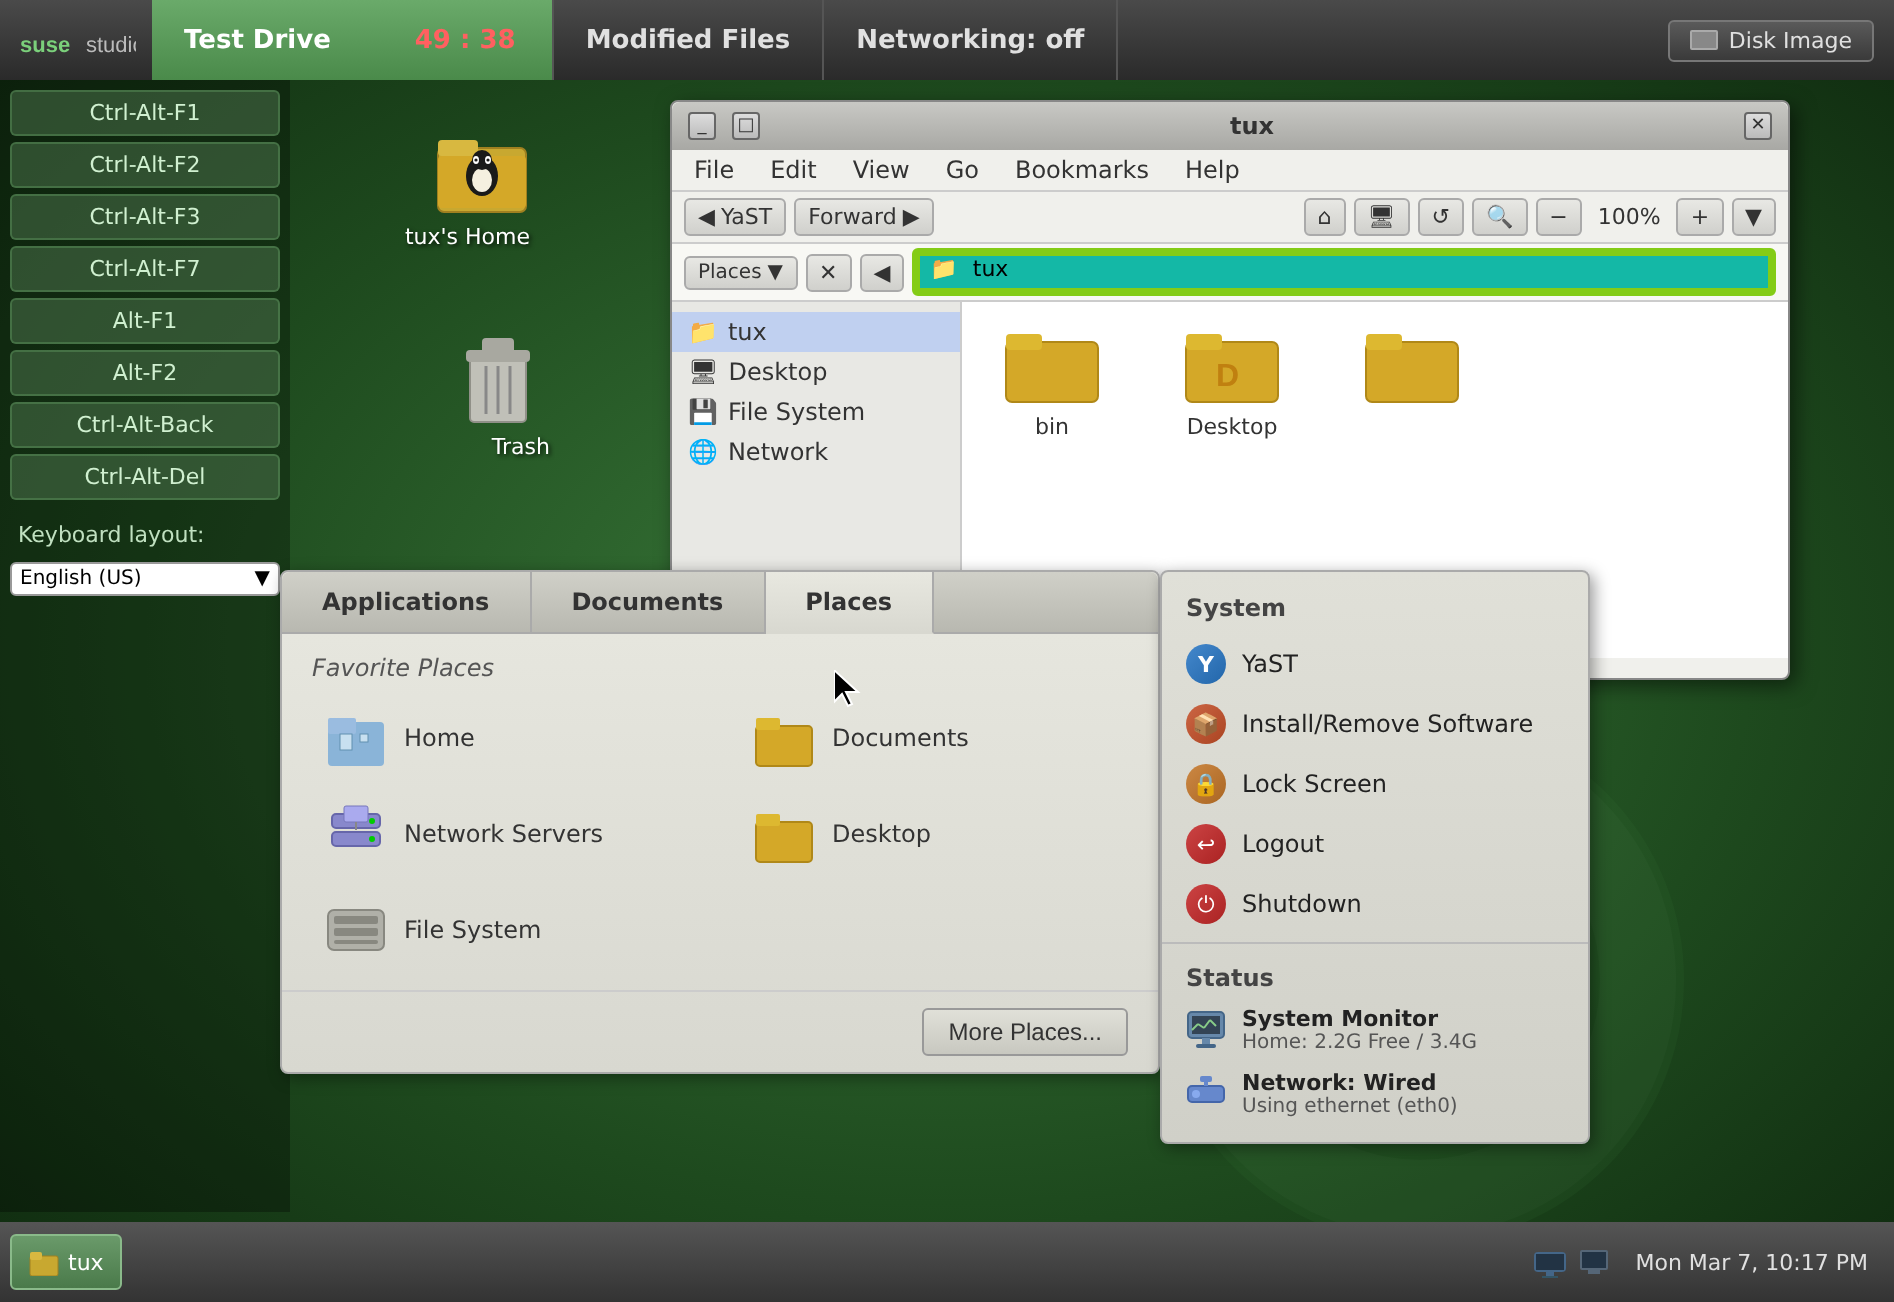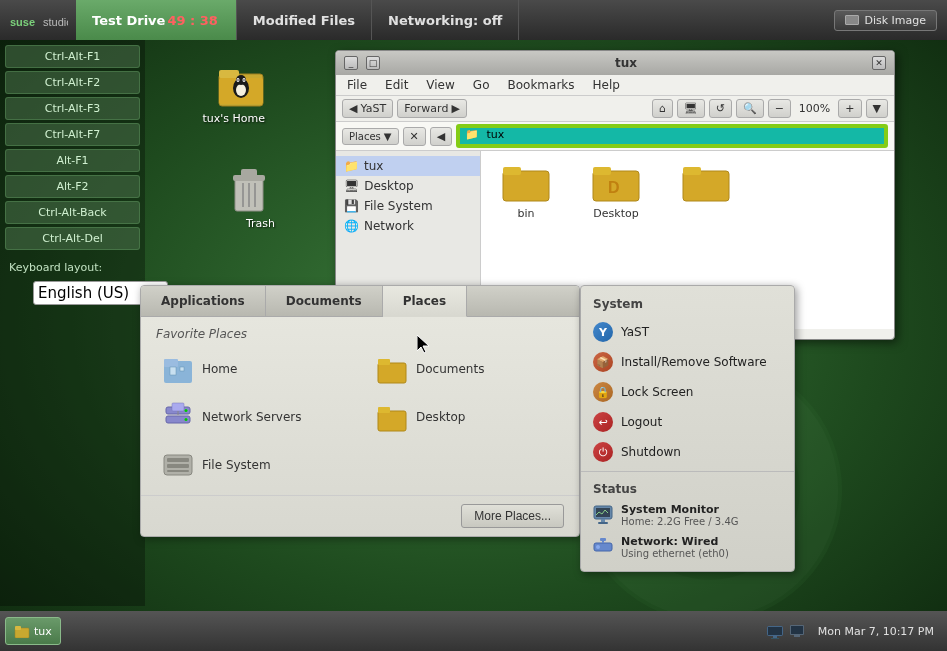--- a/index.html
+++ b/index.html
@@ -45,20 +45,21 @@
       padding: 0 16px;
       cursor: pointer;
       font-size: 13px;
       font-weight: bold;
       color: #e0e0e0;
       border-right: 1px solid #555;
     }
     .taskbar-btn.active {
       background: linear-gradient(to bottom, #6aaa6a, #4a8a4a);
       color: white;
+      gap: 40px;
     }
     .taskbar-btn .highlight {
       color: #ff6060;
       margin: 0 2px;
     }
 
     .taskbar-right {
       margin-left: auto;
       display: flex;
       align-items: center;
@@ -114,26 +115,25 @@
       color: #c0e0c0;
       font-size: 11px;
       padding: 8px 4px 4px 4px;
     }
     .keyboard-select {
       background: white;
       border: 1px solid #999;
       border-radius: 3px;
       width: 100%;
       padding: 2px 4px;
-      font-size: 15px;
+      font-size: 10px;
       display: flex;
       align-items: center;
       justify-content: space-between;
       cursor: pointer;
-      margin-left: 28px;
     }
 
     
     .desktop-icon {
       position: absolute;
       display: flex;
       flex-direction: column;
       align-items: flex-end;
       gap: 4px;
       cursor: pointer;

